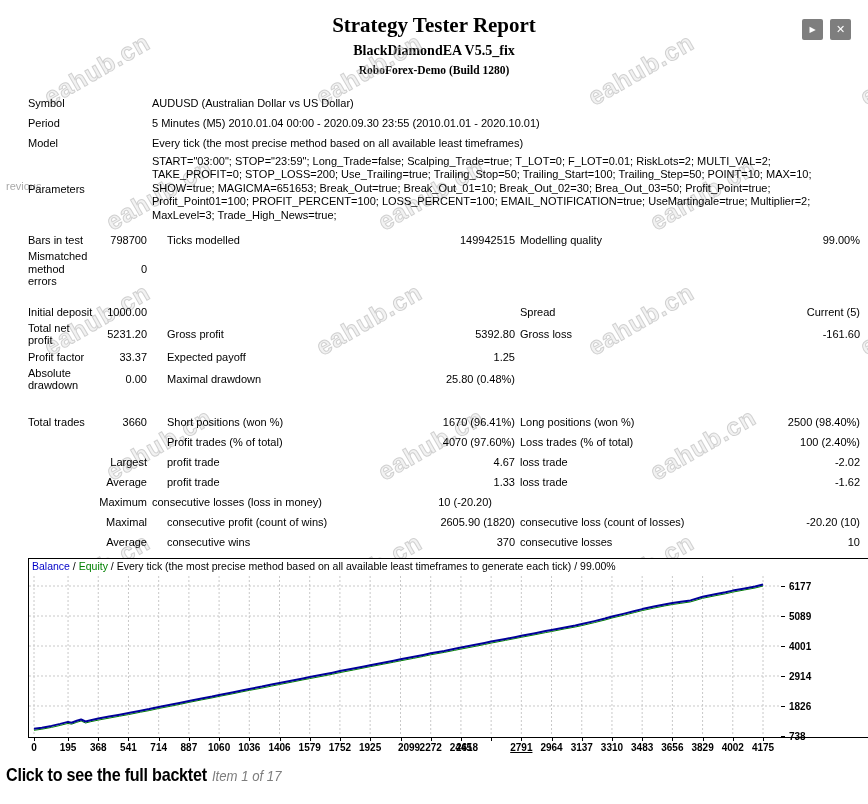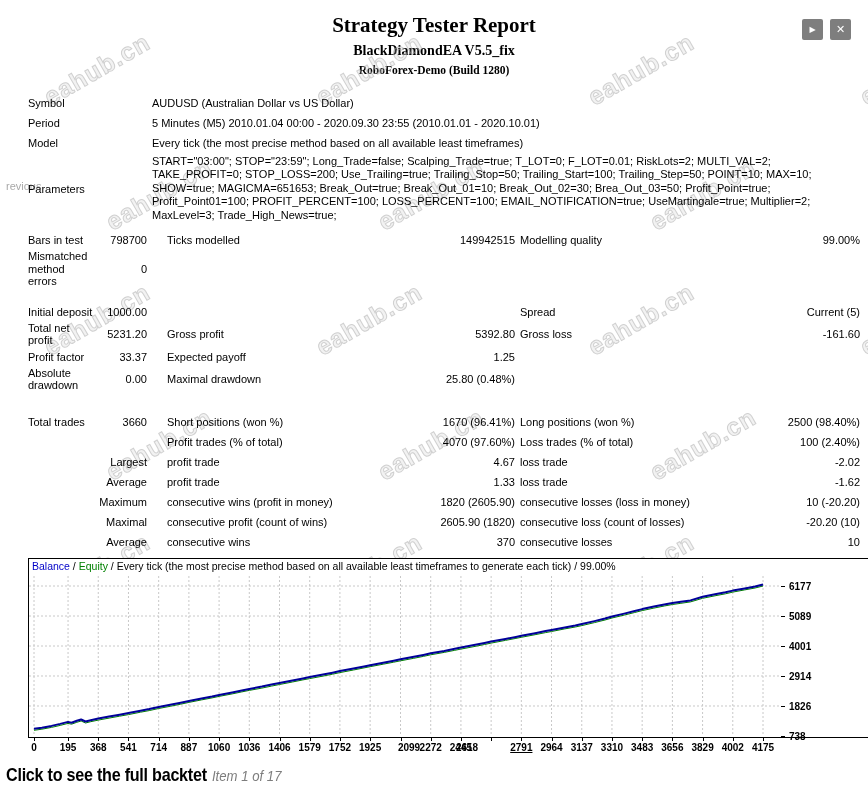--- a/index.html
+++ b/index.html
@@ -218,24 +218,20 @@
         <span class="val">1.33</span>
       </div>
     <div class="z3">
         <span class="lab">loss trade</span>
         <span class="val">-1.62</span>
       </div>
   </div>
   <div class="row">
     <div class="z1">
         <span class="val">Maximum</span>
-      </div>
-    <div class="z2">
-        <span class="lab">consecutive wins (profit in money)</span>
-        <span class="val">1820 (2605.90)</span>
       </div>
     <div class="z3">
         <span class="lab">consecutive losses (loss in money)</span>
         <span class="val">10 (-20.20)</span>
       </div>
   </div>
   <div class="row">
     <div class="z1">
         <span class="val">Maximal</span>
       </div>

